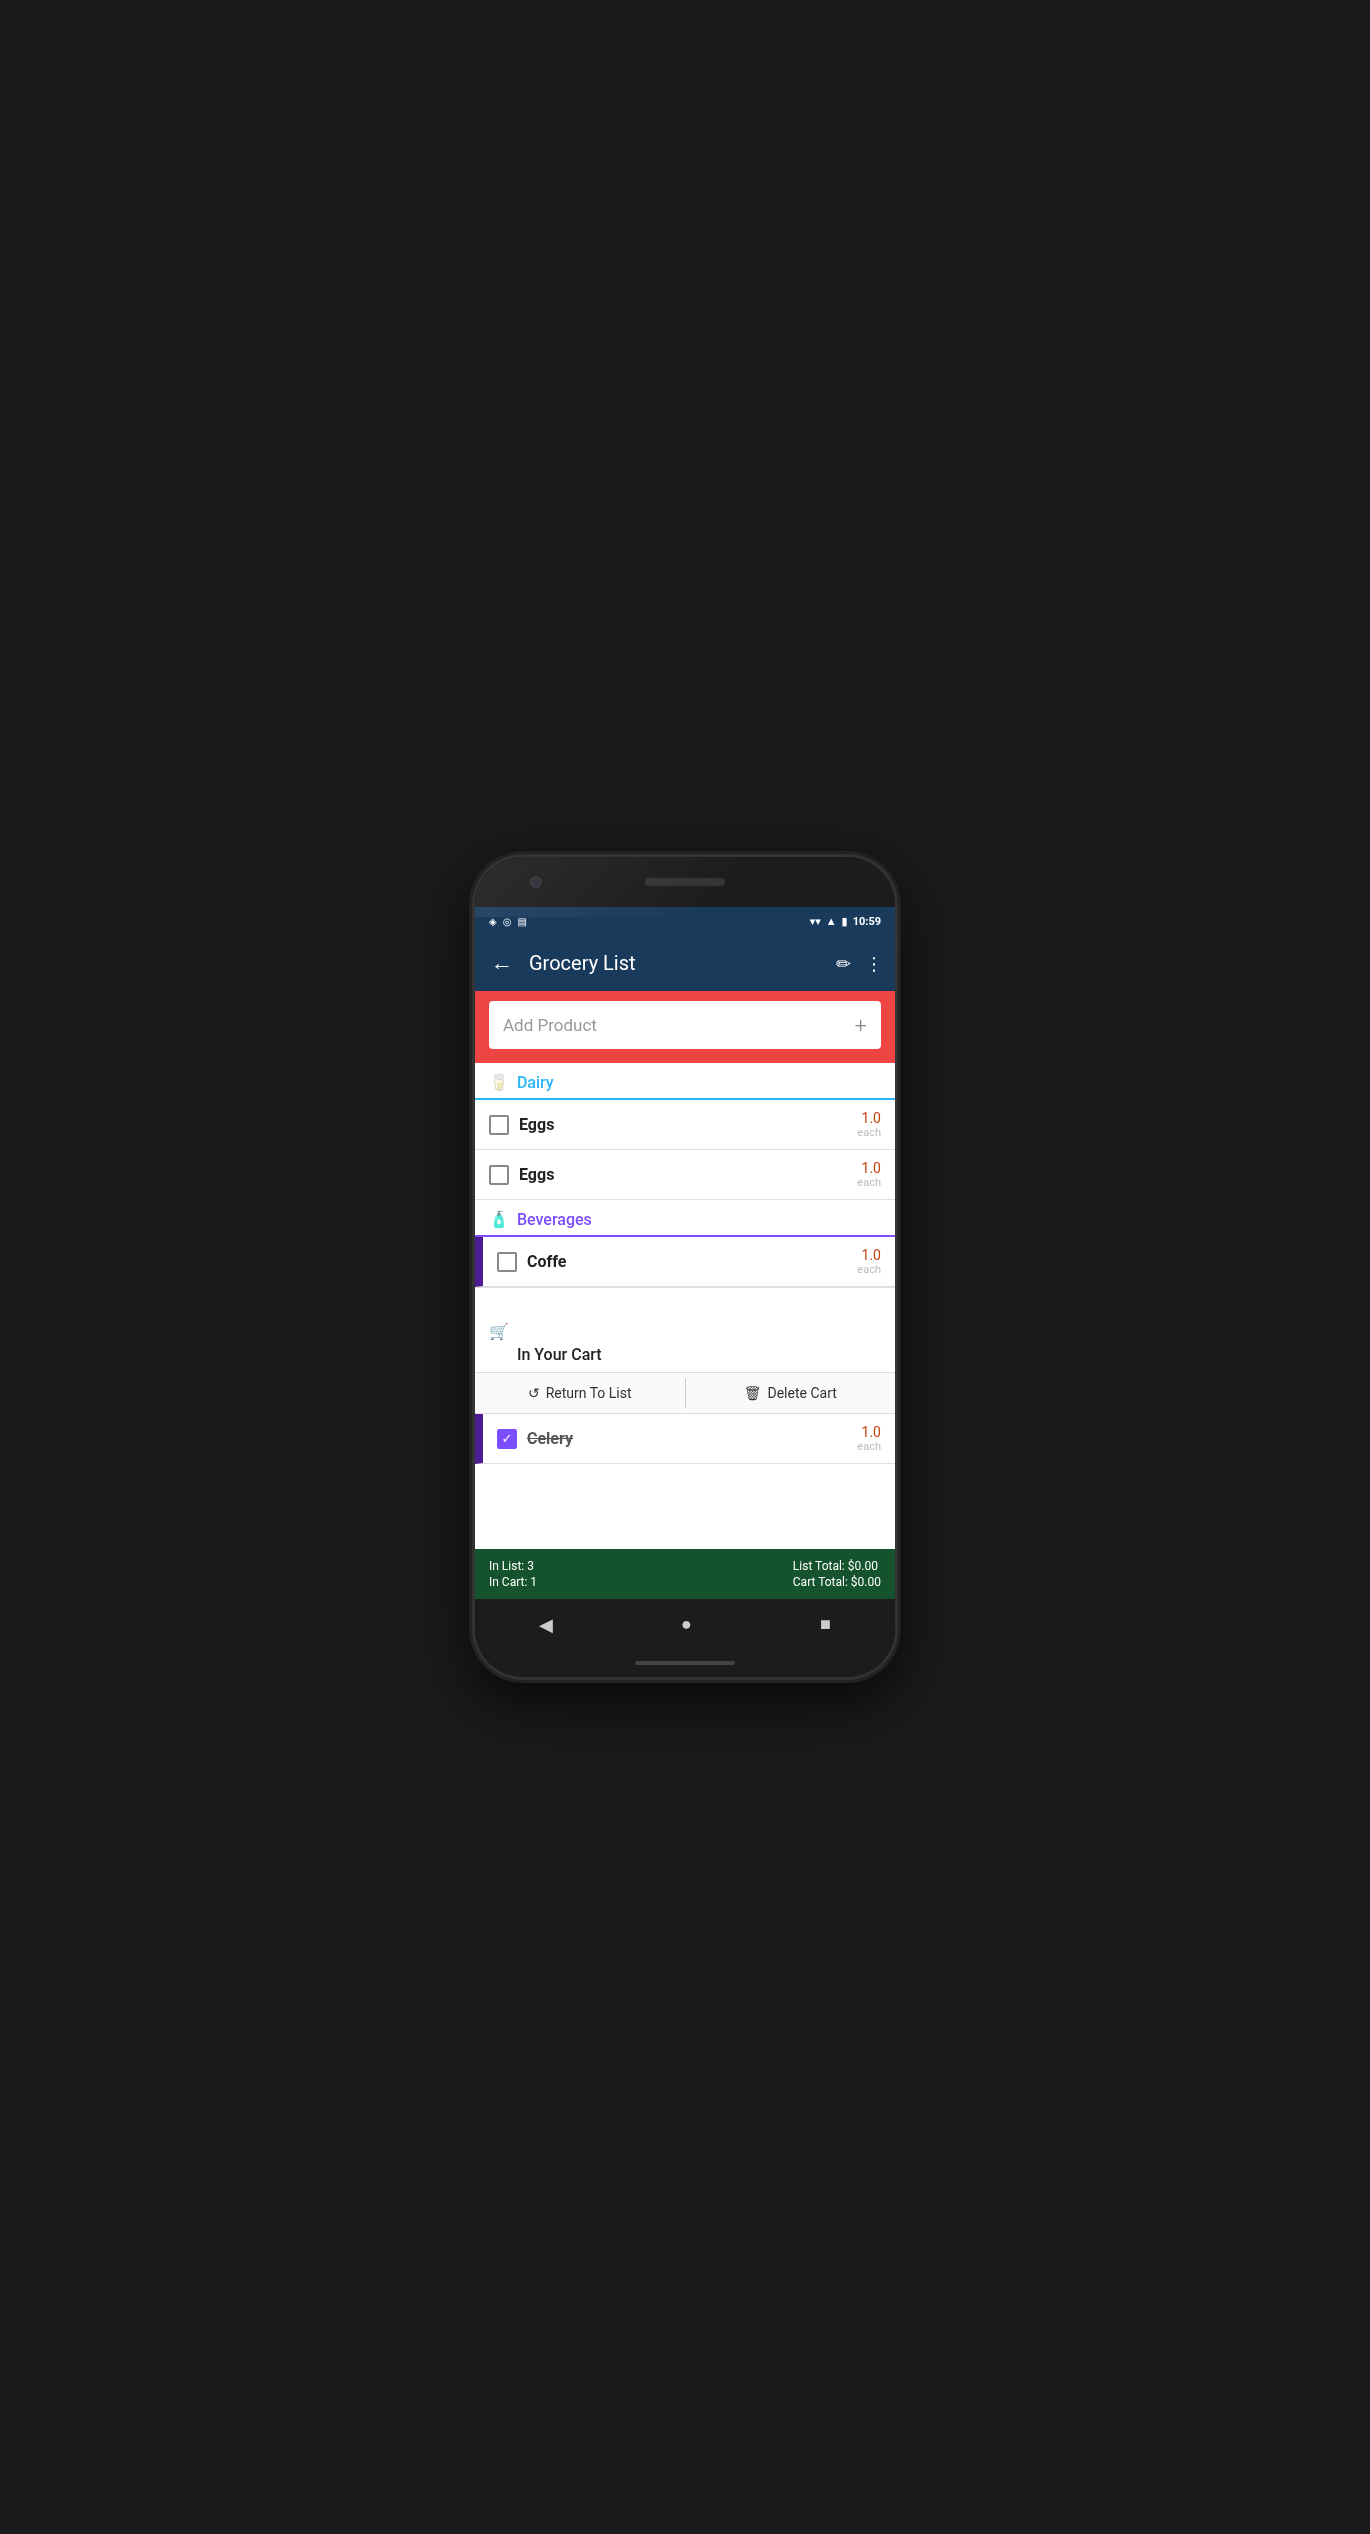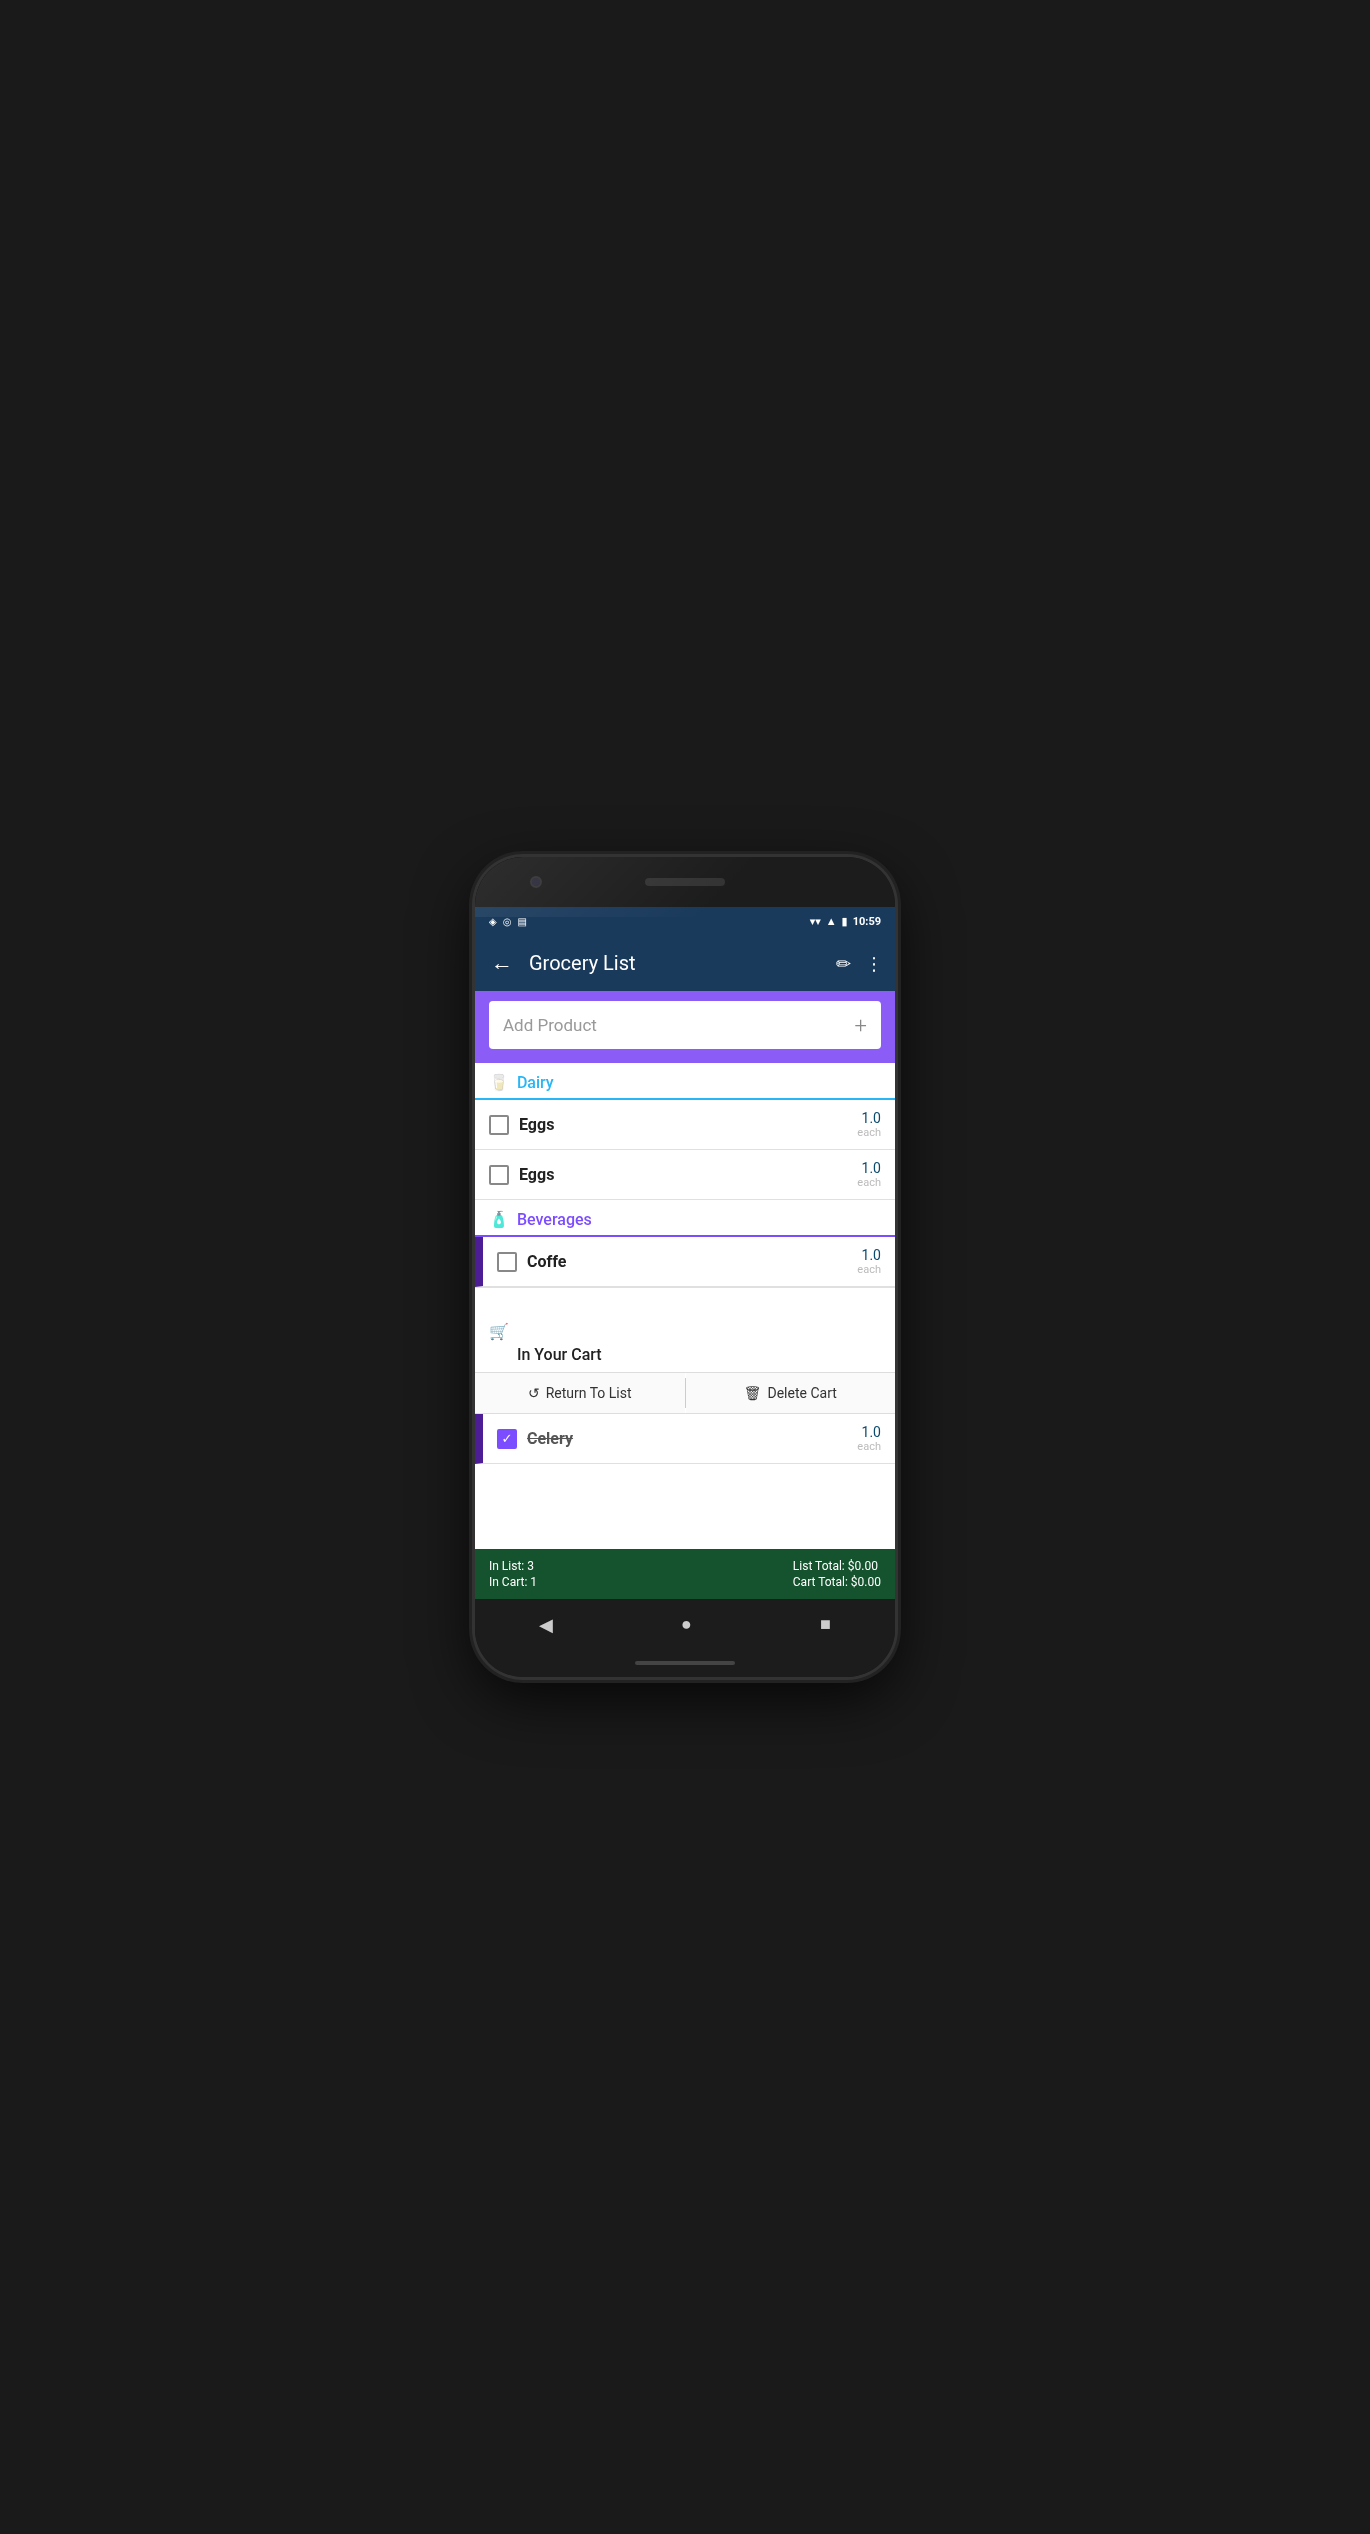--- a/index.html
+++ b/index.html
@@ -142,21 +142,21 @@
     }
 
     .action-icon {
       color: white;
       font-size: 18px;
       cursor: pointer;
     }
 
     
     .add-product-bar {
-      background: #8b5cf6;
+      background: #ef4444;
       padding: 10px 14px 14px;
       flex-shrink: 0;
     }
 
     .add-product-input {
       background: white;
       border-radius: 4px;
       height: 48px;
       display: flex;
       align-items: center;
@@ -264,21 +264,21 @@
     .item-name.strikethrough {
       text-decoration: line-through;
       color: #555;
     }
 
     .item-qty {
       text-align: right;
     }
 
     .item-qty-number {
-      color: #0c4a6e;
+      color: #c2410c;
       font-size: 14px;
       display: block;
     }
 
     .item-qty-unit {
       color: #bbb;
       font-size: 11px;
       display: block;
       text-align: right;
     }

